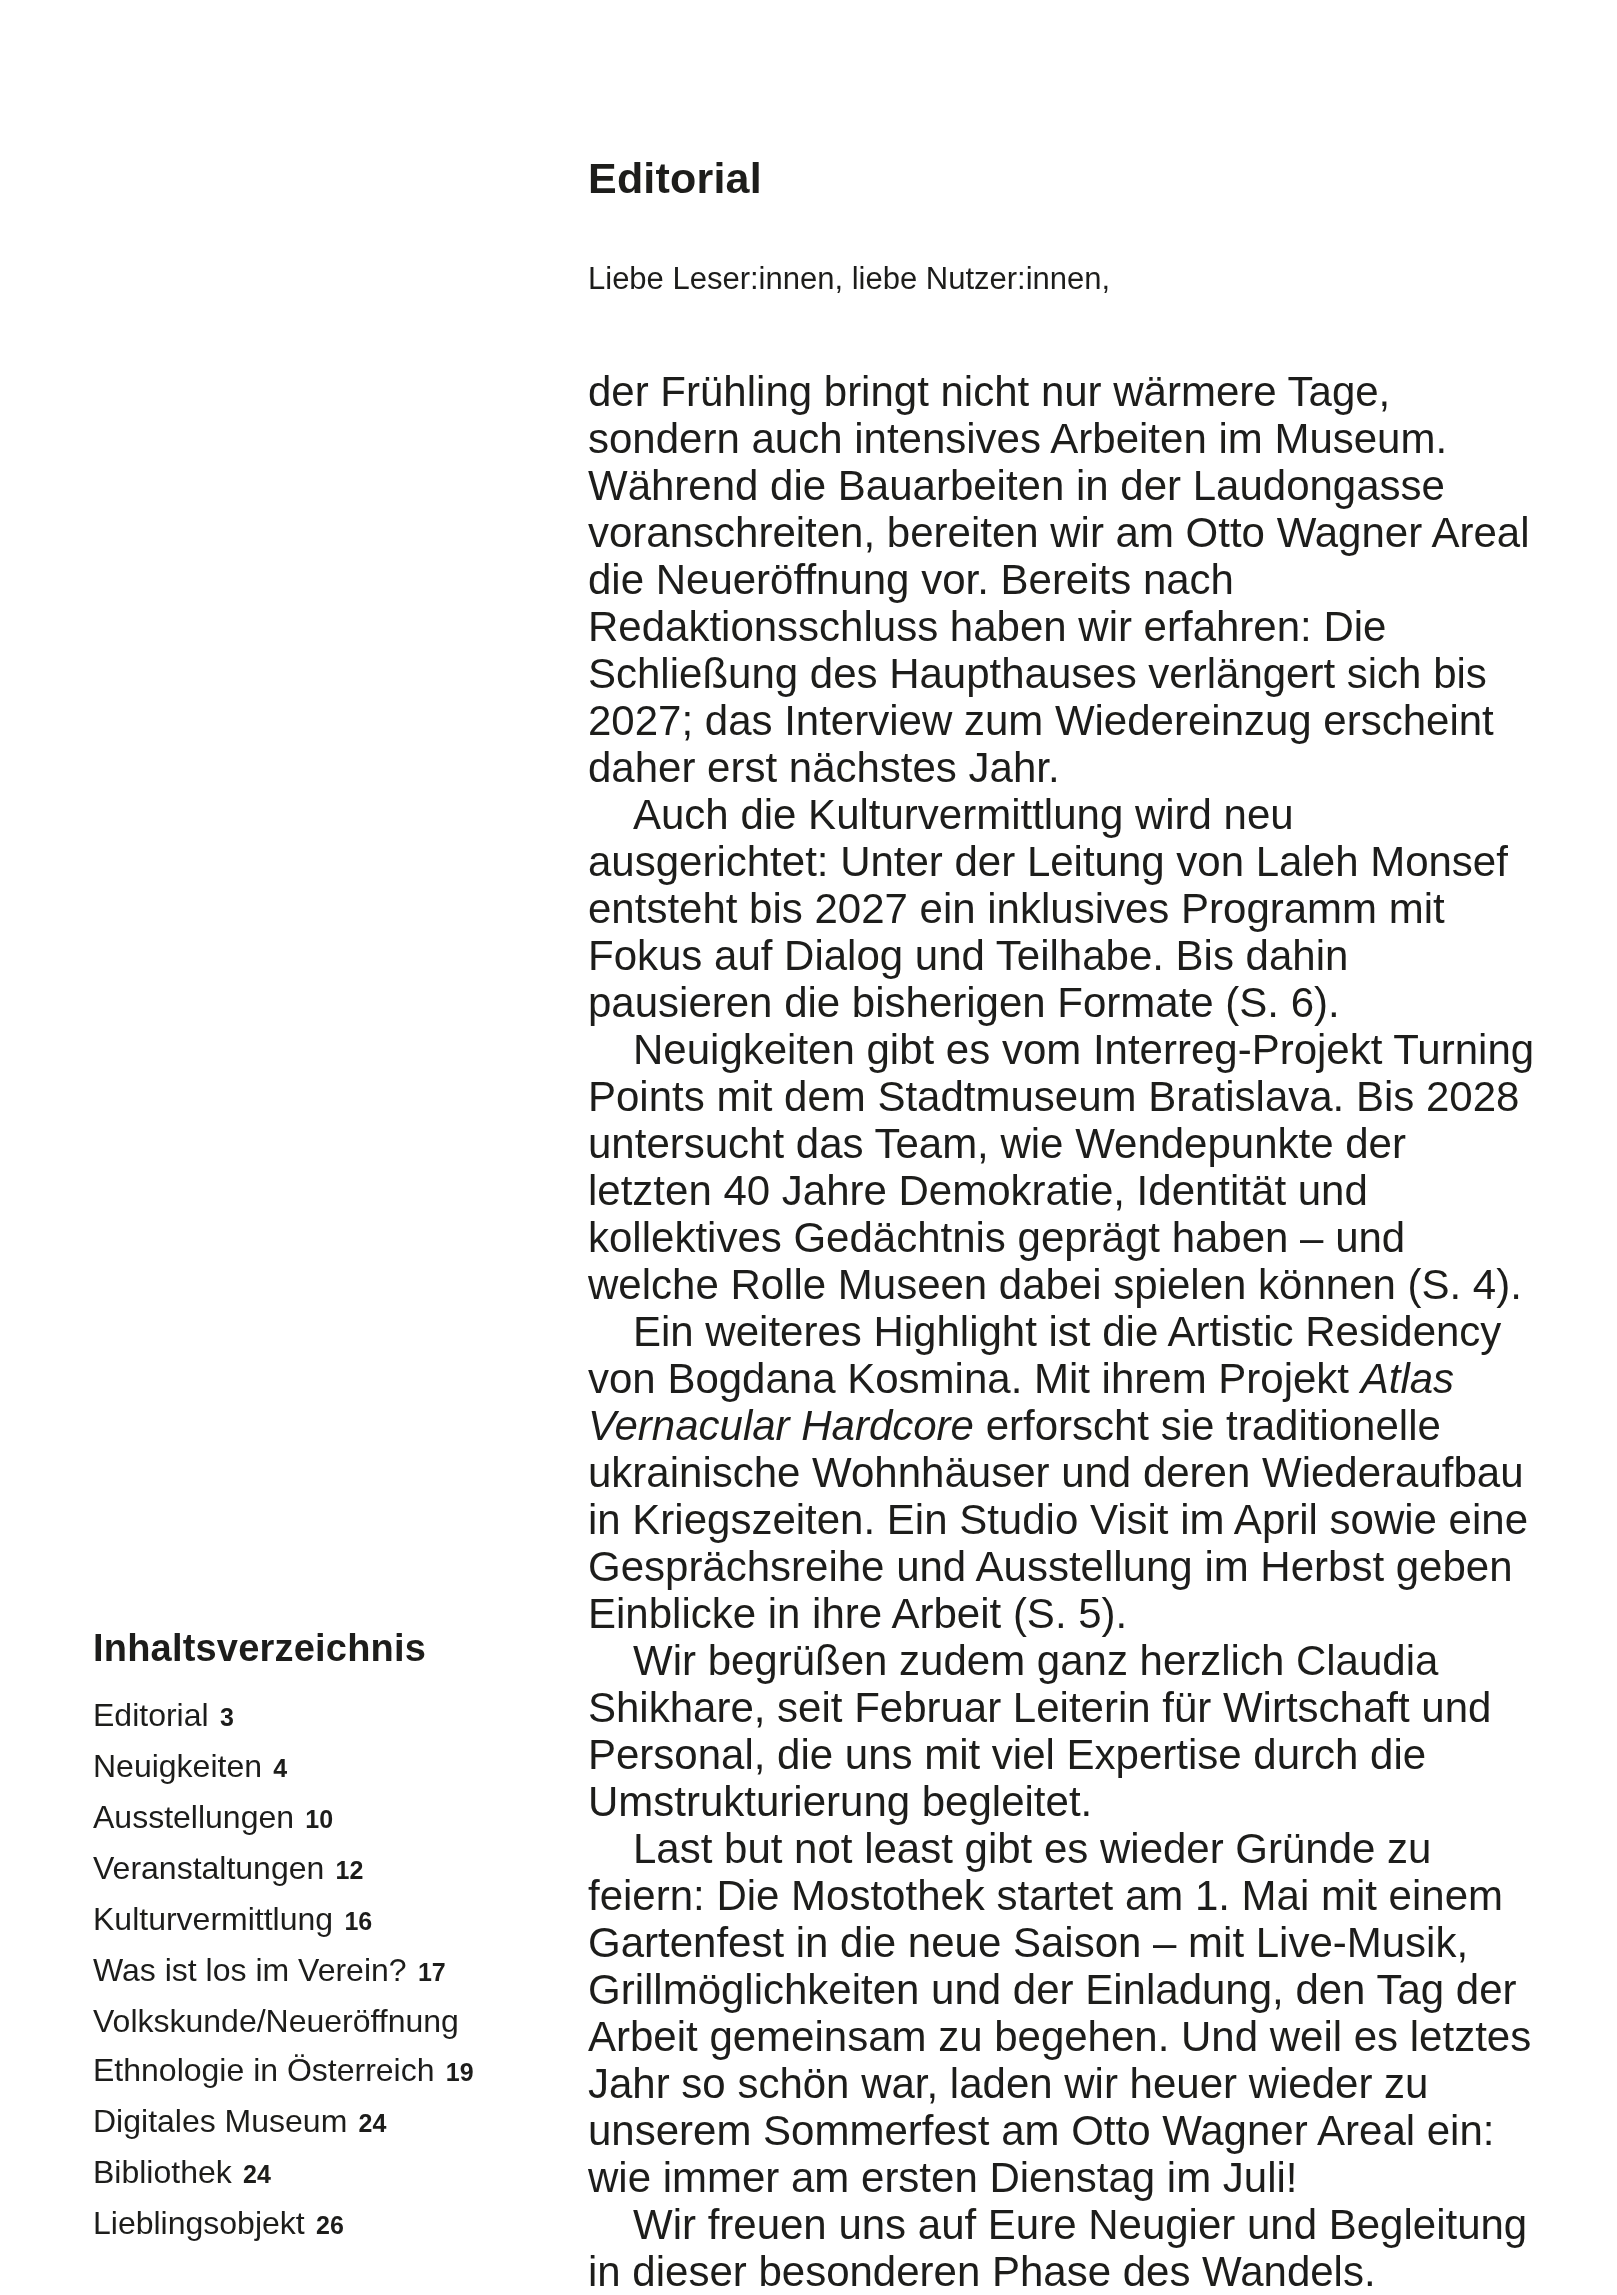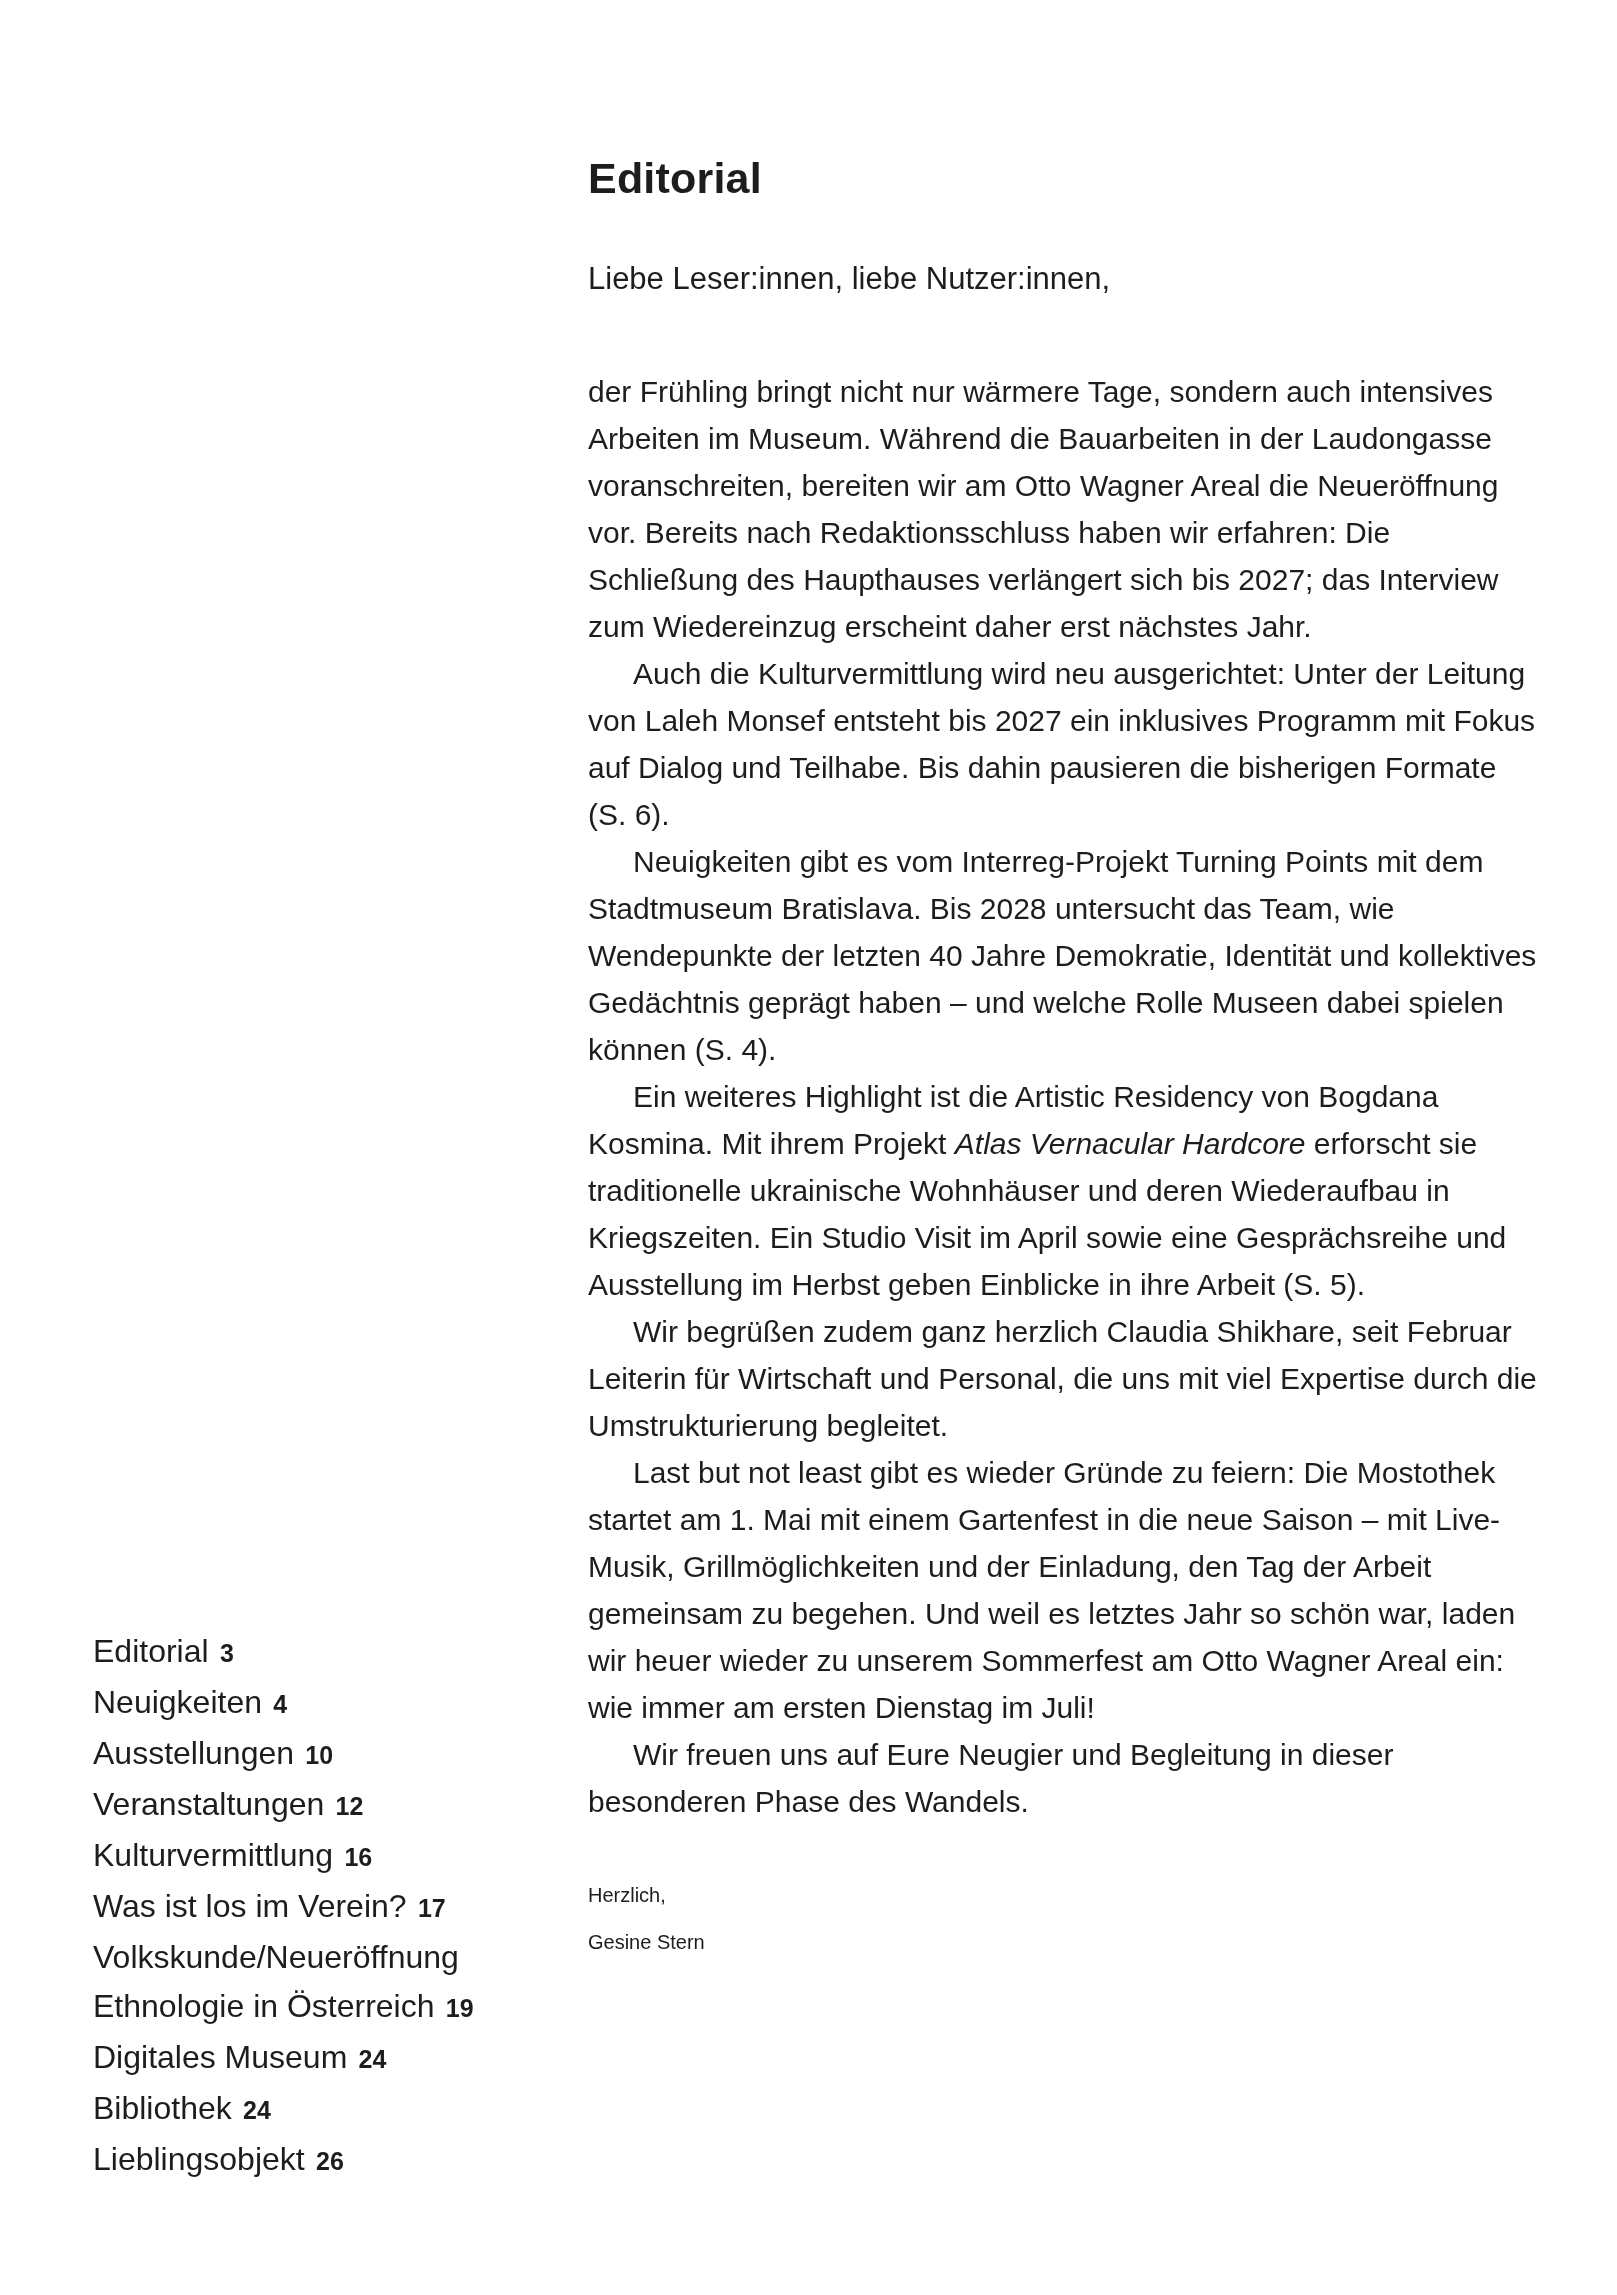--- a/index.html
+++ b/index.html
@@ -51,37 +51,38 @@
     font-weight:700;
     letter-spacing:0.2px;
     margin-bottom:52px;
   }
   .salutation {
     font-size:31px;
     line-height:47px;
     margin-bottom:66px;
   }
   .body-para {
-    font-size:30px;
+    font-size:42px;
     line-height:47px;
   }
   .body-para.indented { text-indent:45px; }
   .body-para em { font-style:italic; }
   .closing {
     font-size:20px;
     line-height:47px;
     margin-top:47px;
   }
 </style>
 </head>
 <body>
 
 <div class="page">
 
   <aside class="toc">
+    <h2 class="toc-title">Inhaltsverzeichnis</h2>
     <ul class="toc-list" id="toc-list">
         <li><span class="toc-label">Editorial</span><span class="toc-page">3</span></li>
         <li><span class="toc-label">Neuigkeiten</span><span class="toc-page">4</span></li>
         <li><span class="toc-label">Ausstellungen</span><span class="toc-page">10</span></li>
         <li><span class="toc-label">Veranstaltungen</span><span class="toc-page">12</span></li>
         <li><span class="toc-label">Kulturvermittlung</span><span class="toc-page">16</span></li>
         <li><span class="toc-label">Was ist los im Verein?</span><span class="toc-page">17</span></li>
         <li><span class="toc-label">Volkskunde/Neueröffnung Ethnologie in Österreich</span><span class="toc-page">19</span></li>
         <li><span class="toc-label">Digitales Museum</span><span class="toc-page">24</span></li>
         <li><span class="toc-label">Bibliothek</span><span class="toc-page">24</span></li>

